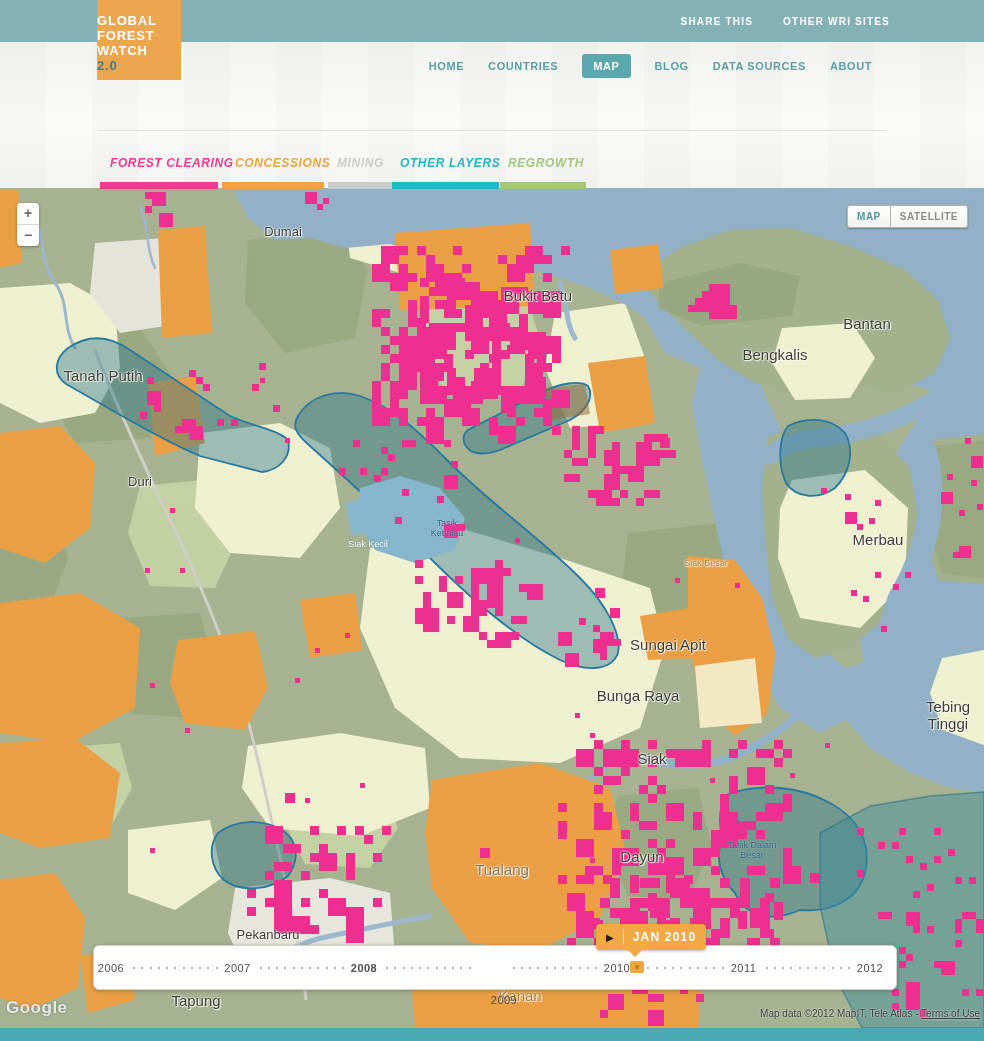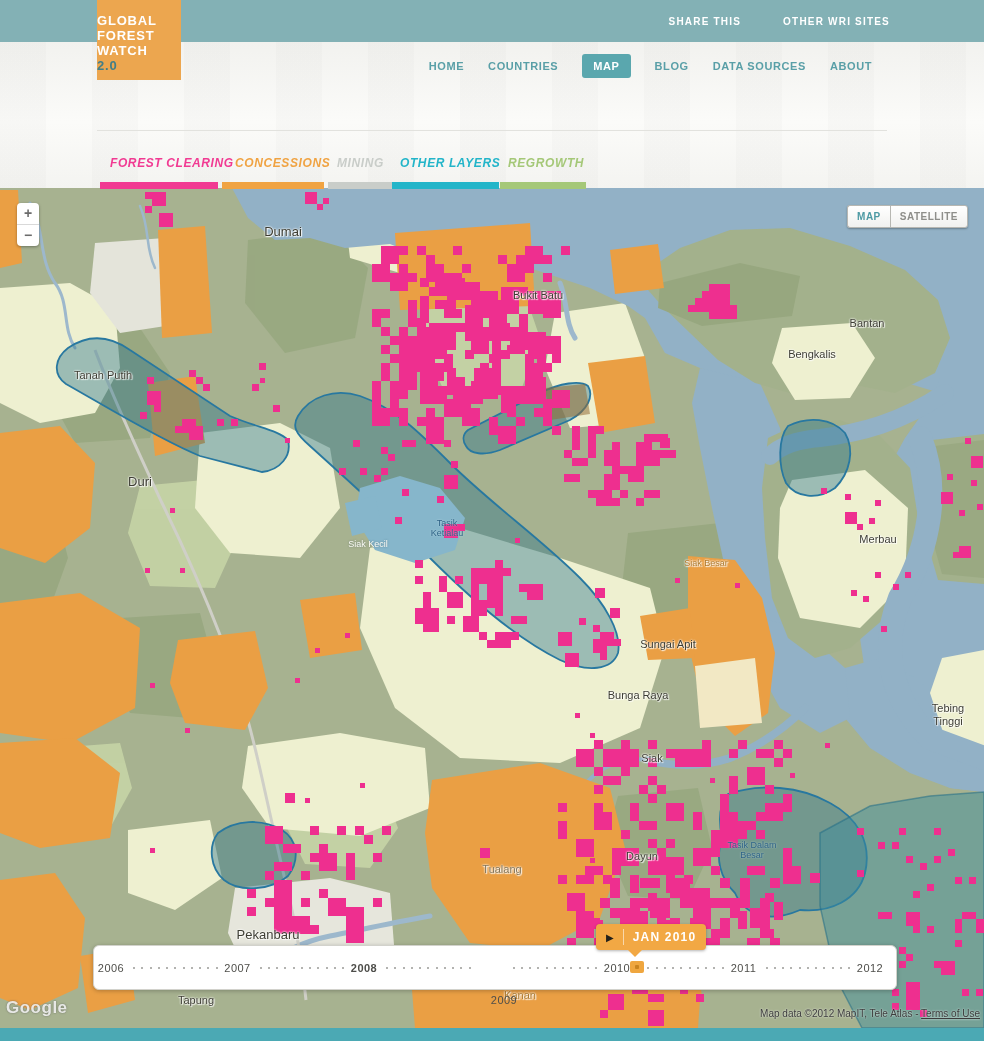--- a/index.html
+++ b/index.html
@@ -9,38 +9,38 @@
     -webkit-font-smoothing:antialiased;
   }
   
   .header-bar{position:absolute;left:0;top:0;width:984px;height:42px;background:#83b1b5;}
   .logo-box{
     position:absolute;left:97px;top:0;width:84px;height:80px;background:#eca64f;
     z-index:5;box-sizing:border-box;padding:13px 0 0 0;cursor:pointer;
   }
   .logo-box .ll{color:#fff;font-weight:bold;font-size:13px;line-height:15px;letter-spacing:.8px;}
   .logo-box .lv{color:#417e88;font-weight:bold;font-size:13px;line-height:16px;letter-spacing:.8px;}
-  .header-links{position:absolute;right:94px;top:0;height:42px;display:flex;align-items:center;gap:42px;}
+  .header-links{position:absolute;right:94px;top:0;height:42px;display:flex;align-items:center;gap:30px;}
   .header-link{color:#fff;font-size:10px;font-weight:bold;letter-spacing:1.2px;cursor:pointer;}
   
   .band{position:absolute;left:0;top:42px;width:984px;height:146px;
     background:linear-gradient(#f2f2ef,#fbfbf9 55%,#f4f4f1);}
   .band:after{content:"";position:absolute;inset:0;
     background:repeating-linear-gradient(90deg,rgba(0,0,0,.015) 0 46px,rgba(255,255,255,.02) 46px 92px);}
   .nav{position:absolute;top:42px;right:112px;display:flex;align-items:center;gap:24px;height:48px;z-index:6;}
   .nav-item{color:#599fa7;font-size:11px;font-weight:bold;letter-spacing:.6px;cursor:pointer;white-space:nowrap;}
   .nav-item.active{background:#5aa7ae;color:#fff;padding:6px 11px;border-radius:3px;}
   .divider{position:absolute;left:97px;top:130px;width:790px;height:1px;background:#e2e2de;z-index:6;}
   .tabs{position:absolute;left:0;top:152px;width:933px;height:30px;z-index:6;font-style:italic;}
   .layer-tab{position:absolute;top:4px;font-size:12px;font-weight:bold;letter-spacing:.6px;cursor:pointer;white-space:nowrap;}
   .tab-bar{position:absolute;top:182px;height:7px;z-index:7;}
   
   .map{position:absolute;left:0;top:188px;width:984px;height:840px;overflow:hidden;background:#a7b290;cursor:grab;}
   .map svg{position:absolute;left:0;top:0;}
-  .maplabel{position:absolute;font-size:11px;color:#3d3d33;white-space:nowrap;z-index:3;
+  .maplabel{position:absolute;font-size:15px;color:#3d3d33;white-space:nowrap;z-index:3;
     transform:translate(-50%,-50%);
     text-shadow:0 0 2px #fff,0 0 2px #fff,1px 1px 1px rgba(255,255,255,.85);}
   .maplabel.lg{font-size:13px;}
   .maplabel.sm{font-size:9px;}
   .maplabel.white{color:#fdfdf6;text-shadow:0 0 2px rgba(60,80,90,.55);}
   .maplabel.blue{color:#2f6487;text-shadow:0 0 2px rgba(230,245,250,.6);}
   .maplabel.orange{color:#b07a2c;}
   .maplabel.brown{color:#857455;}
   .maplabel.multi{white-space:pre-line;text-align:center;line-height:1.15;}
   
@@ -1019,21 +1019,21 @@
 
   <div class="maptype">
       <div class="mt-btn first active">MAP</div>
       <div class="mt-btn last">SATELLITE</div>
     </div>
 
   <div id="labels">
       <div class="maplabel lg" style="left: 283px; top: 43px;">Dumai</div>
       <div class="maplabel " style="left: 538px; top: 107px;">Bukit Batu</div>
       <div class="maplabel " style="left: 845px; top: 135px; padding-left: 44px;">Bantan</div>
-      <div class="maplabel " style="left: 812px; top: 166px;">Bengkalis</div>
+      <div class="maplabel " style="left: 775px; top: 166px;">Bengkalis</div>
       <div class="maplabel " style="left: 103px; top: 159px; margin-top: 28px;">Tanah Putih</div>
       <div class="maplabel lg" style="left: 140px; top: 293px;">Duri</div>
       <div class="maplabel sm white" style="left: 368px; top: 356px;">Siak Kecil</div>
       <div class="maplabel sm blue multi" style="left: 447px; top: 340px;">Tasik
 Ketialau</div>
       <div class="maplabel sm orange" style="left: 706px; top: 375px;">Siak Besar</div>
       <div class="maplabel " style="left: 878px; top: 351px;">Merbau</div>
       <div class="maplabel " style="left: 668px; top: 456px;">Sungai Apit</div>
       <div class="maplabel " style="left: 638px; top: 507px;">Bunga Raya</div>
       <div class="maplabel " style="left: 652px; top: 570px;">Siak</div>

